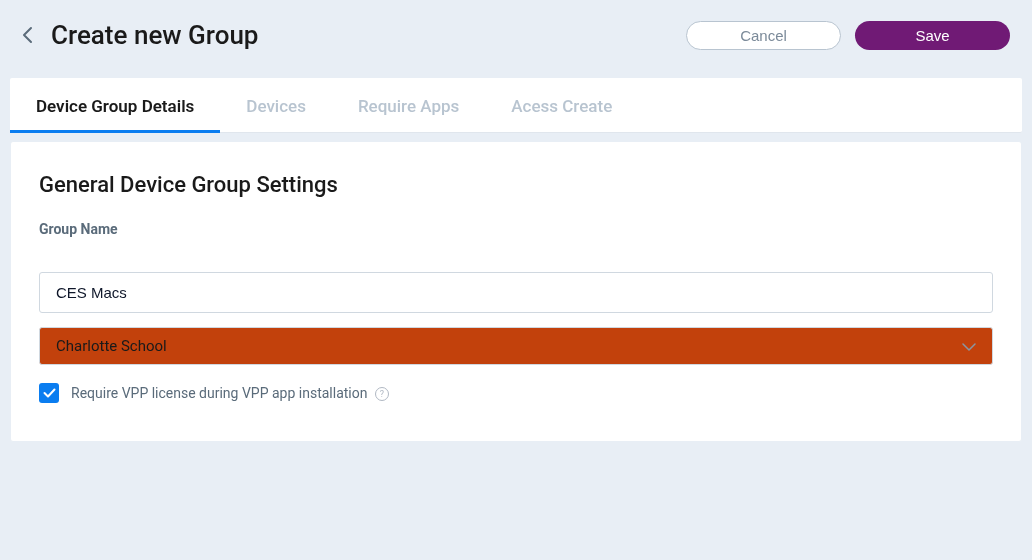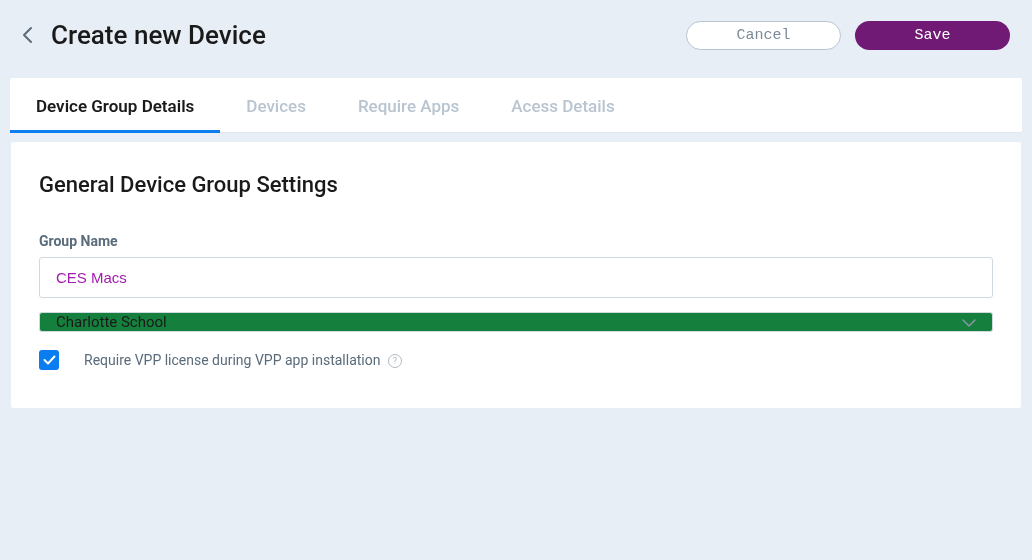--- a/index.html
+++ b/index.html
@@ -43,21 +43,20 @@
     }
     
     .btn {
       padding: 5px 40px;
       border-radius: 20px;
       font-size: 15px;
       font-weight: 500;
       cursor: pointer;
       border: none;
       min-width: 155px;
-      font-family: Liberation Mono, monospace;
     }
     
     .btn-cancel {
       background: #fff;
       color: #7b8a99;
       border: 1px solid #b8c4d0;
     }
     
     .btn-save {
       background: #701a75;
@@ -101,57 +100,58 @@
       margin: 0 10px;
       border-radius: 3px;
       padding: 30px 28px 38px 28px;
       border: 1px solid #e8eef5;
     }
     
     .section-title {
       font-size: 22px;
       font-weight: 500;
       color: #1a1a1a;
-      margin-bottom: 36px;
+      margin-bottom: 24px;
     }
     
     .form-group {
       margin-bottom: 14px;
     }
     
     .form-label {
       display: block;
       font-size: 14px;
       color: #5a6b7a;
       margin-bottom: 8px;
       font-weight: bold;
     }
     
     .form-input {
       width: 100%;
       padding: 11px 16px;
       border: 1px solid #d0d8e0;
       border-radius: 3px;
       font-size: 15px;
-      color: #a21caf;
-      background: #fff;
+      color: #0f172a;
+      background: #fff;
+      margin-top: 27px;
     }
     
     .form-input::placeholder {
       color: #c0c8d0;
     }
     
     .form-select {
       width: 100%;
-      padding: 0 16px;
+      padding: 9px 16px;
       border: 1px solid #d0d8e0;
       border-radius: 3px;
       font-size: 15px;
       color: #1a1a1a;
-      background: #15803d;
+      background: #c2410c;
       display: flex;
       justify-content: space-between;
       align-items: center;
       cursor: pointer;
     }
     
     .chevron-down {
       color: #8a96a3;
     }
     
@@ -166,21 +166,21 @@
       font-size: 9px;
       color: #b0b8c3;
       margin-left: 4px;
       vertical-align: middle;
       cursor: pointer;
     }
     
     .checkbox-row {
       display: flex;
       align-items: center;
-      gap: 25px;
+      gap: 12px;
       margin-top: 18px;
     }
     
     .checkbox {
       width: 20px;
       height: 20px;
       background: #0a7df0;
       border-radius: 3px;
       display: flex;
       align-items: center;
@@ -200,32 +200,32 @@
   </style>
 </head>
 <body>
 
 <div class="header">
   <div class="back-icon">
     <svg width="11" height="18" viewBox="0 0 11 18" fill="none">
       <path d="M9 2L2 9L9 16" stroke="currentColor" stroke-width="2" stroke-linecap="round" stroke-linejoin="round"></path>
     </svg>
   </div>
-  <h1 class="page-title">Create new Device</h1>
+  <h1 class="page-title">Create new Group</h1>
   <div class="header-actions">
     <button class="btn btn-cancel">Cancel</button>
     <button class="btn btn-save">Save</button>
   </div>
 </div>
 
 <div class="tabs-card">
   <div class="tab active">Device Group Details</div>
   <div class="tab">Devices</div>
   <div class="tab">Require Apps</div>
-  <div class="tab">Acess Details</div>
+  <div class="tab">Acess Create</div>
 </div>
 
 <div class="content-card">
   <h2 class="section-title">General Device Group Settings</h2>
 
   <div class="form-group">
     <label class="form-label">Group Name</label>
     <input type="text" class="form-input" value="CES Macs" style="">
   </div>
 

